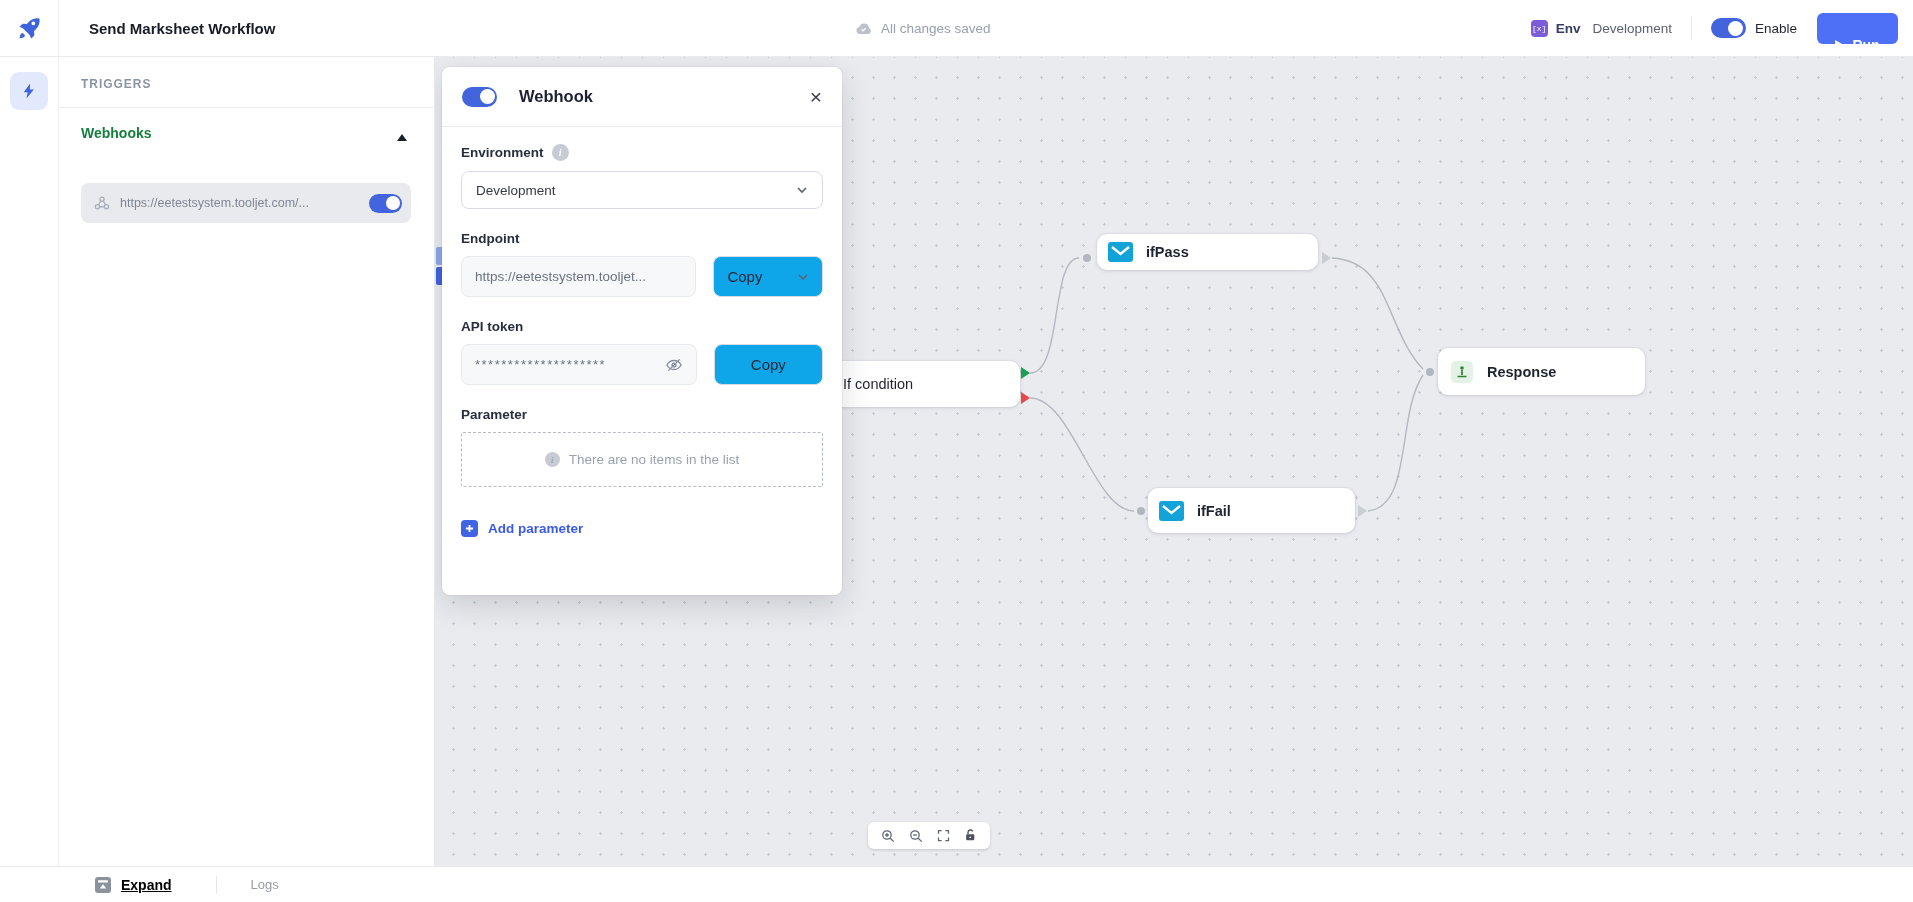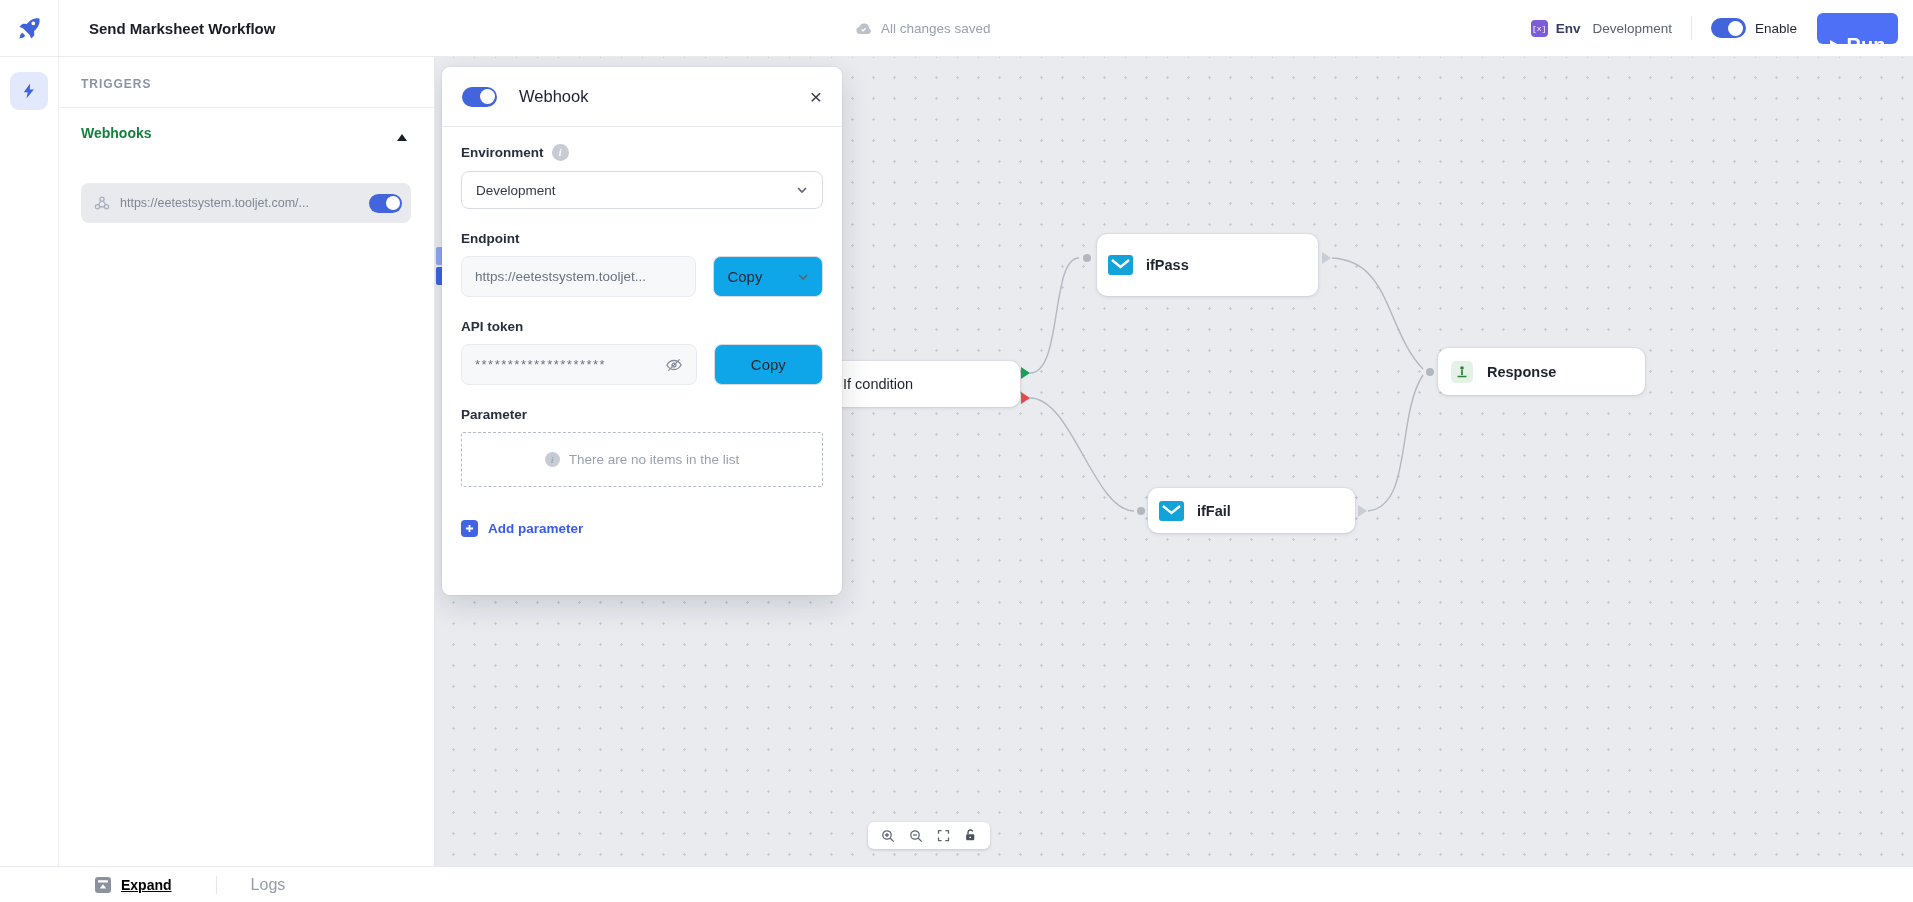--- a/index.html
+++ b/index.html
@@ -23,21 +23,21 @@
   .env-value { font-size:13.5px; color:#5a6170; }
   .vdiv { width:1px; height:24px; background:#e3e6ea; margin:0 19px; }
   .toggle { width:35px; height:20px; border-radius:10px; background:#4264dd; position:relative; flex:none; cursor:pointer; }
   .toggle::after { content:""; position:absolute; right:2.5px; top:2.5px; width:15px; height:15px;
                    background:#fff; border-radius:50%; }
   .enable-label { font-size:13.5px; color:#1f2430; margin-left:9px; }
   .run-btn { margin-left:20px; width:81px; height:31px; background:#4e70f7; border-radius:6px; border:none;
              display:flex; align-items:center; justify-content:center; gap:8px; cursor:pointer; }
   .run-btn .play { width:0; height:0; border-left:9px solid #fff; border-top:5.5px solid transparent;
                    border-bottom:5.5px solid transparent; }
-  .run-btn span { color:#fff; font-size:20px; font-weight:700;margin-top:34px; }
+  .run-btn span { color:#fff; font-size:14px; font-weight:700;margin-top:34px; }
 
   
   .rail { position:absolute; left:0; top:57px; bottom:36px; width:59px; background:#fff;
           border-right:1px solid #eef0f3; z-index:15; }
   .rail-btn { margin:15px auto 0; width:38px; height:38px; background:#e3e9fc; border-radius:9px;
               display:flex; align-items:center; justify-content:center; cursor:pointer; }
   .sidebar { position:absolute; left:60px; top:57px; bottom:36px; width:375px; background:#fff;
              border-right:1px solid #e5e7ec; z-index:15; }
   .triggers-title { position:absolute; left:21px; top:20px; font-size:12px; font-weight:600;
                     letter-spacing:.08em; color:#8b93a3; }
@@ -55,21 +55,21 @@
 
   
   .canvas { position:absolute; left:435px; top:57px; right:0; bottom:36px; background-color:#e9ebef;
             background-image:radial-gradient(circle, #c7cbd2 1.15px, transparent 1.3px);
             background-size:21px 21px; background-position:8px 10px; z-index:1; }
   .edges { position:absolute; left:0; top:0; width:1913px; height:902px; z-index:2; pointer-events:none; }
   .node { position:absolute; background:#fff; border-radius:10px; z-index:3;
           box-shadow:0 1px 4px rgba(25,30,45,.12), 0 0 0 1px rgba(25,30,45,.03);
           display:flex; align-items:center; font-size:14.5px; font-weight:600; color:#1e2330; cursor:pointer; }
   .node-ifcond { left:790px; top:361px; width:230px; height:46px; padding-left:53px; font-weight:500; }
-  .node-ifpass { left:1097px; top:234px; width:221px; height:62px; padding-left:11px; gap:13px; }
+  .node-ifpass { left:1097px; top:234px; width:221px; height:36px; padding-left:11px; gap:13px; }
   .node-iffail { left:1148px; top:488px; width:207px; height:45px; padding-left:11px; gap:13px; }
   .node-response { left:1438px; top:348px; width:207px; height:47px; padding-left:13px; gap:14px; }
   .mail-ic { width:25px; height:20px; flex:none; }
   .resp-ic { width:22px; height:22px; background:#e4f1e6; border-radius:5px; flex:none;
              display:flex; align-items:center; justify-content:center; }
   .handle { position:absolute; width:0; height:0; z-index:4;
             border-top:6px solid transparent; border-bottom:6px solid transparent; }
   .handle.true  { left:1021px; top:367px; border-left:9px solid #18a058; }
   .handle.false { left:1021px; top:392px; border-left:9px solid #e5484d; }
   .out-arrow { position:absolute; width:0; height:0; z-index:4;
@@ -83,21 +83,21 @@
                   border-radius:6px; box-shadow:0 1px 3px rgba(20,25,40,.18); z-index:5;
                   display:flex; align-items:center; justify-content:space-evenly; }
   .zt-btn { display:flex; align-items:center; justify-content:center; cursor:pointer; }
 
   
   .modal { position:absolute; left:442px; top:67px; width:400px; height:528px; background:#fff;
            border-radius:8px; z-index:12;
            box-shadow:0 10px 30px rgba(20,25,40,.15), 0 0 0 1px rgba(20,25,40,.04); }
   .modal-header { height:60px; display:flex; align-items:center; padding:0 20px;
                   border-bottom:1px solid #e9ebef; }
-  .modal-title { font-size:16.5px; font-weight:400; color:#1c2030; margin-left:22px; }
+  .modal-title { font-size:16.5px; font-weight:700; color:#1c2030; margin-left:22px; }
   .modal-close { margin-left:auto; font-size:21px; color:#343b49; line-height:1; cursor:pointer;
                  background:none; border:none; }
   .modal-body { padding:17px 19px 0; }
   .field-label { display:flex; align-items:center; gap:8px; font-size:13.5px; font-weight:600;
                  color:#272e3d; }
   .info-dot { width:17px; height:17px; border-radius:50%; background:#c6cbd4; color:#fff; font-size:10px;
               font-weight:700; display:flex; align-items:center; justify-content:center; font-style:italic;
               font-family:"Liberation Serif", serif; }
   .select { margin-top:10px; height:38px; border:1px solid #d8dce2; border-radius:8px; background:#fff;
             display:flex; align-items:center; justify-content:space-between; padding:0 14px; cursor:pointer; }
@@ -123,21 +123,21 @@
   .plus-ic { width:17px; height:17px; background:#4164e4; border-radius:4px; display:flex;
              align-items:center; justify-content:center; }
   .add-param span { font-size:13.5px; font-weight:700; color:#3a5ae8; }
 
   
   .footer { position:absolute; left:0; bottom:0; width:100%; height:36px; background:#fff;
             border-top:1px solid #e7e9ed; display:flex; align-items:center; z-index:20; }
   .expand-group { margin-left:95px; display:flex; align-items:center; gap:10px; cursor:pointer; }
   .expand-group span { font-size:14px; font-weight:600; color:#000000;text-decoration:underline; }
   .footer .vdiv { margin:0 0 0 44px; height:18px; }
-  .logs-label { margin-left:34px; font-size:16px; color:#959ca8; cursor:pointer; }
+  .logs-label { margin-left:34px; font-size:13px; color:#959ca8; cursor:pointer; }
 </style>
 </head>
 <body>
 
 <div class="page">
 
   <div class="canvas"></div>
 
   <svg class="edges">
     <g fill="none" stroke="#b4b8c1" stroke-width="1.4">

